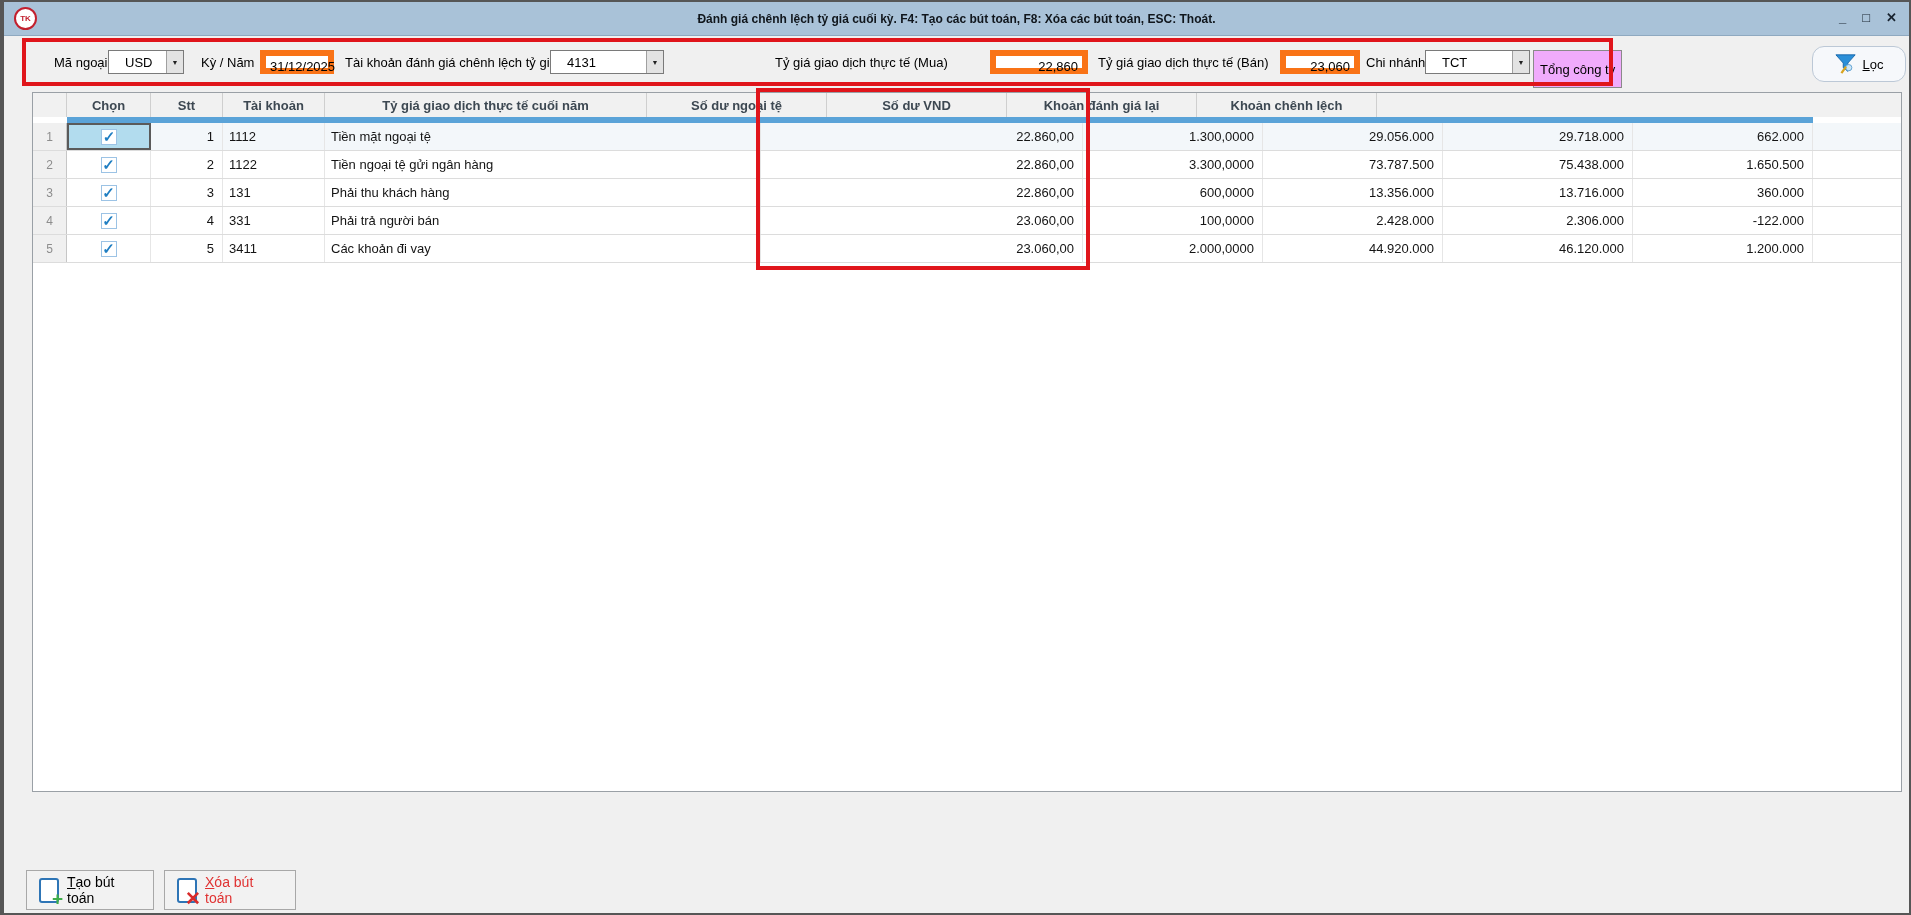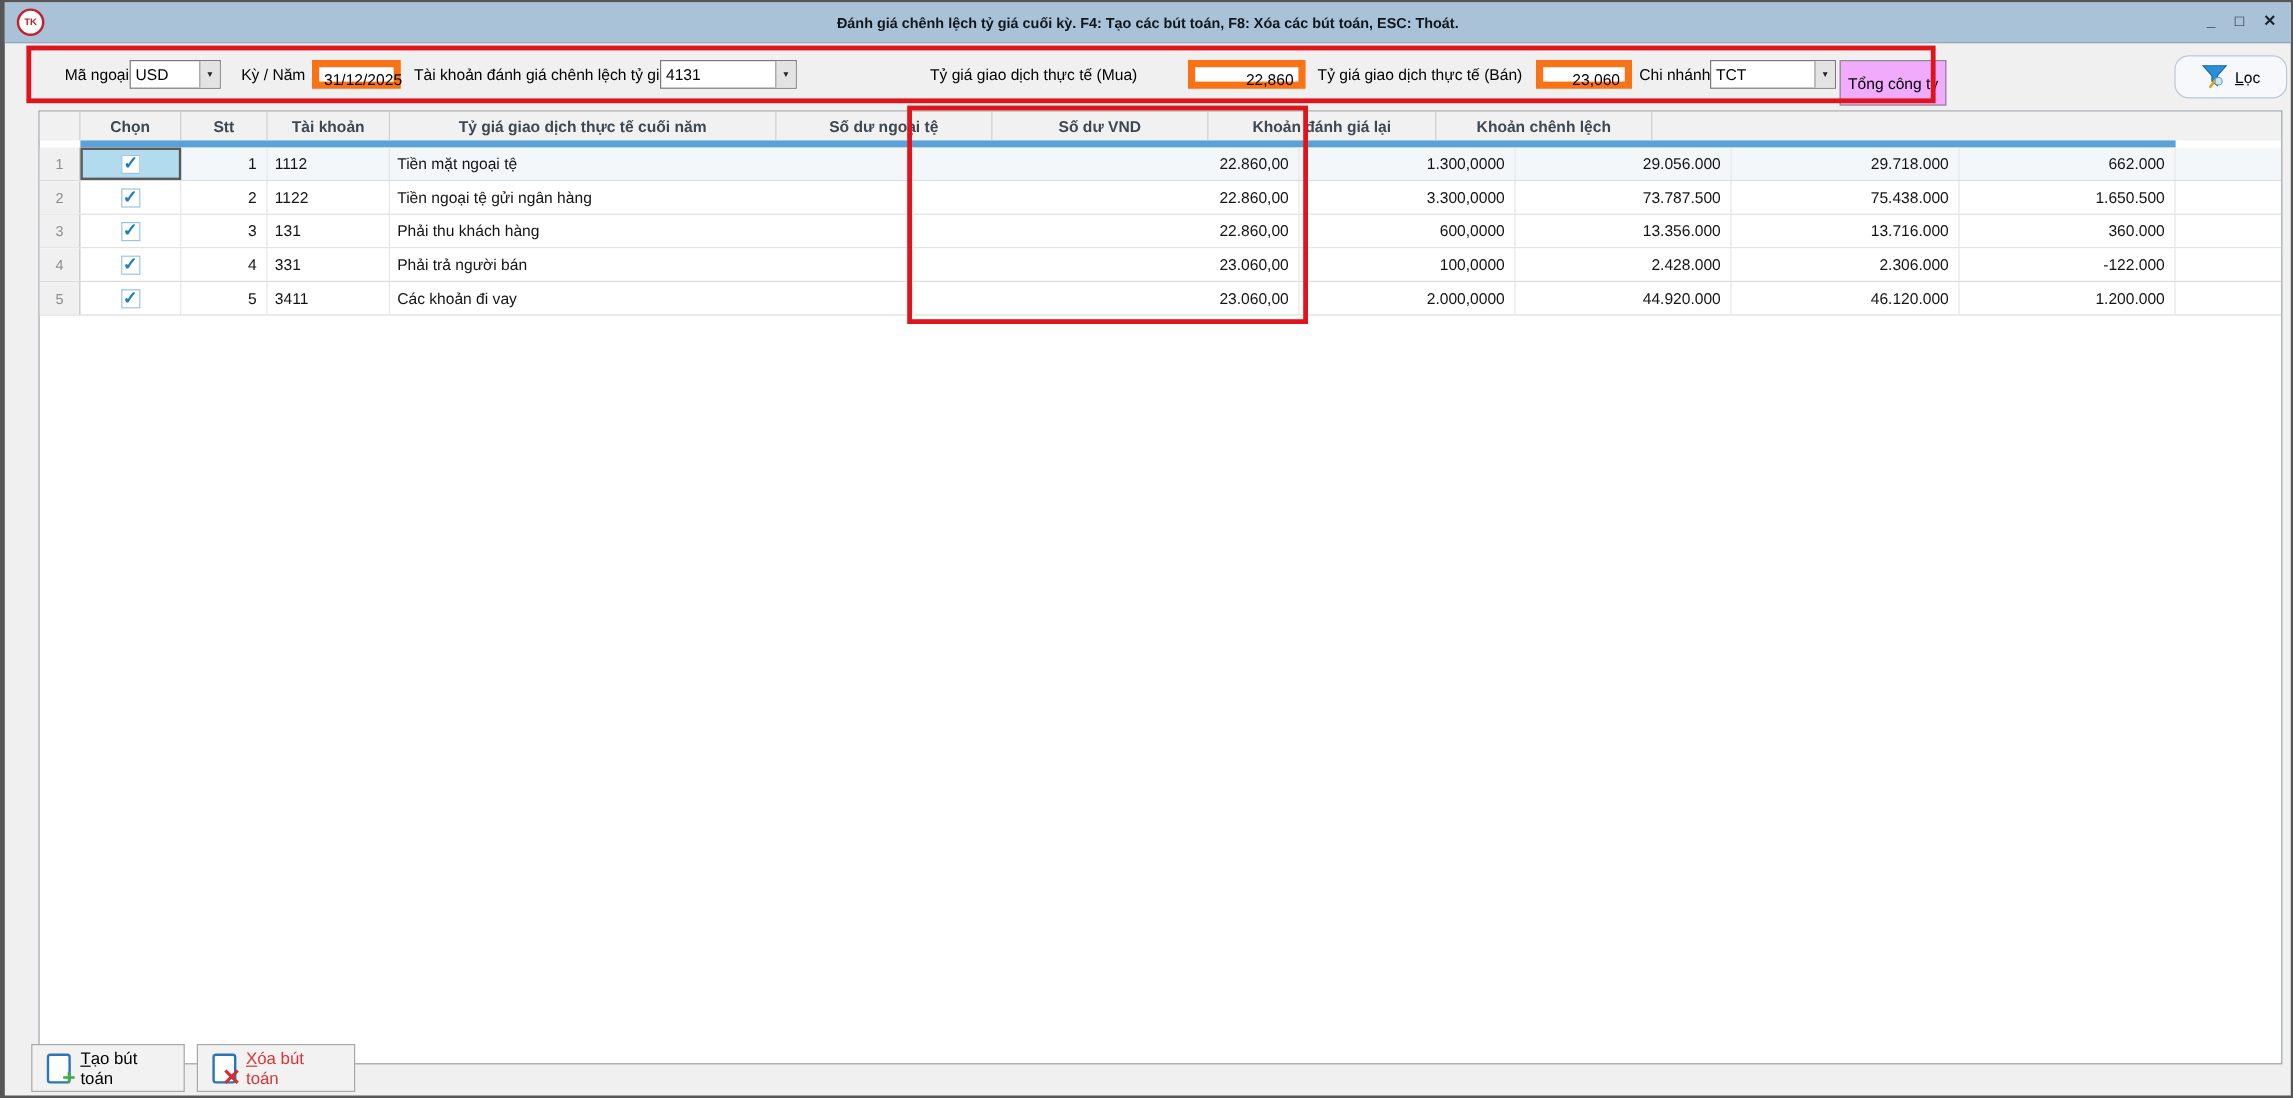--- a/index.html
+++ b/index.html
@@ -20,40 +20,40 @@
                   font-size:13px; font-weight:bold; color:#17222e; }
   .win-controls span { cursor:pointer; line-height:18px; }
 
   
   .tb-label { position:absolute; font-size:13px; color:#000; white-space:nowrap; }
   .tb-input { position:absolute; height:24px; background:#fff; border:6px solid #f97316;
               font-size:13px; padding:0 4px; color:#000; }
   .tb-input.num { text-align:right; }
   .combo { position:absolute; height:24px; background:#fff; border:1px solid #7a7a7a;
            display:flex; align-items:center; }
-  .combo .val { flex:1; font-size:13px; padding-left:4px; color:#000; }
+  .combo .val { flex:1; font-size:13px; padding-left:16px; color:#000; }
   .combo .arrow-btn { width:17px; height:100%; background:#e3e3e3; border-left:1px solid #a0a0a0;
                       display:flex; align-items:center; justify-content:center;
                       font-size:7px; color:#222; }
   .plain-box { position:absolute; height:38px; border:1px solid #8a8a8a; background:#f0abfc;
                font-size:13px; display:flex; align-items:center; justify-content:center;
                padding:0 6px; color:#000; }
   .filter-btn { position:absolute; left:1808px; top:44px; width:94px; height:36px;
                 background:#f6f8fb; border:1px solid #bcc8d6; border-radius:12px;
                 display:flex; align-items:center; justify-content:center; gap:6px;
                 font-size:13px; color:#000; cursor:pointer; }
   .hotkey { text-decoration:underline; }
 
   
   .anno { position:absolute; border:4px solid #e0151b; background:transparent; z-index:50; pointer-events:none; }
   .anno-toolbar { left:18px; top:36px; width:1591px; height:48px; }
   .anno-column  { left:752px; top:86px; width:334px; height:182px; }
 
   
-  .grid { position:absolute; left:28px; top:90px; width:1870px; height:795px;
+  .grid { position:absolute; left:28px; top:90px; width:1870px; height:700px;
           background:#fff; border:1px solid #9aa0a6; overflow:hidden; }
   .hdr-row { display:flex; height:24px; background:#f1f1f1; }
   .hdr-cell { font-size:13px; font-weight:bold; color:#3d4852; display:flex;
               align-items:center; justify-content:center; border-right:1px solid #cfcfcf;
               white-space:nowrap; overflow:hidden; }
   .strip { height:6px; background:#5aa3d8; margin-left:34px; width:1746px; }
   .row { display:flex; height:28px; border-bottom:1px solid #dcdcdc; background:#fff; }
   .row.selected { background:#f3f7fa; }
   .cell { font-size:13px; color:#141414; display:flex; align-items:center;
           border-right:1px solid #e6e6e6; padding:0 6px; white-space:nowrap; overflow:hidden; }

